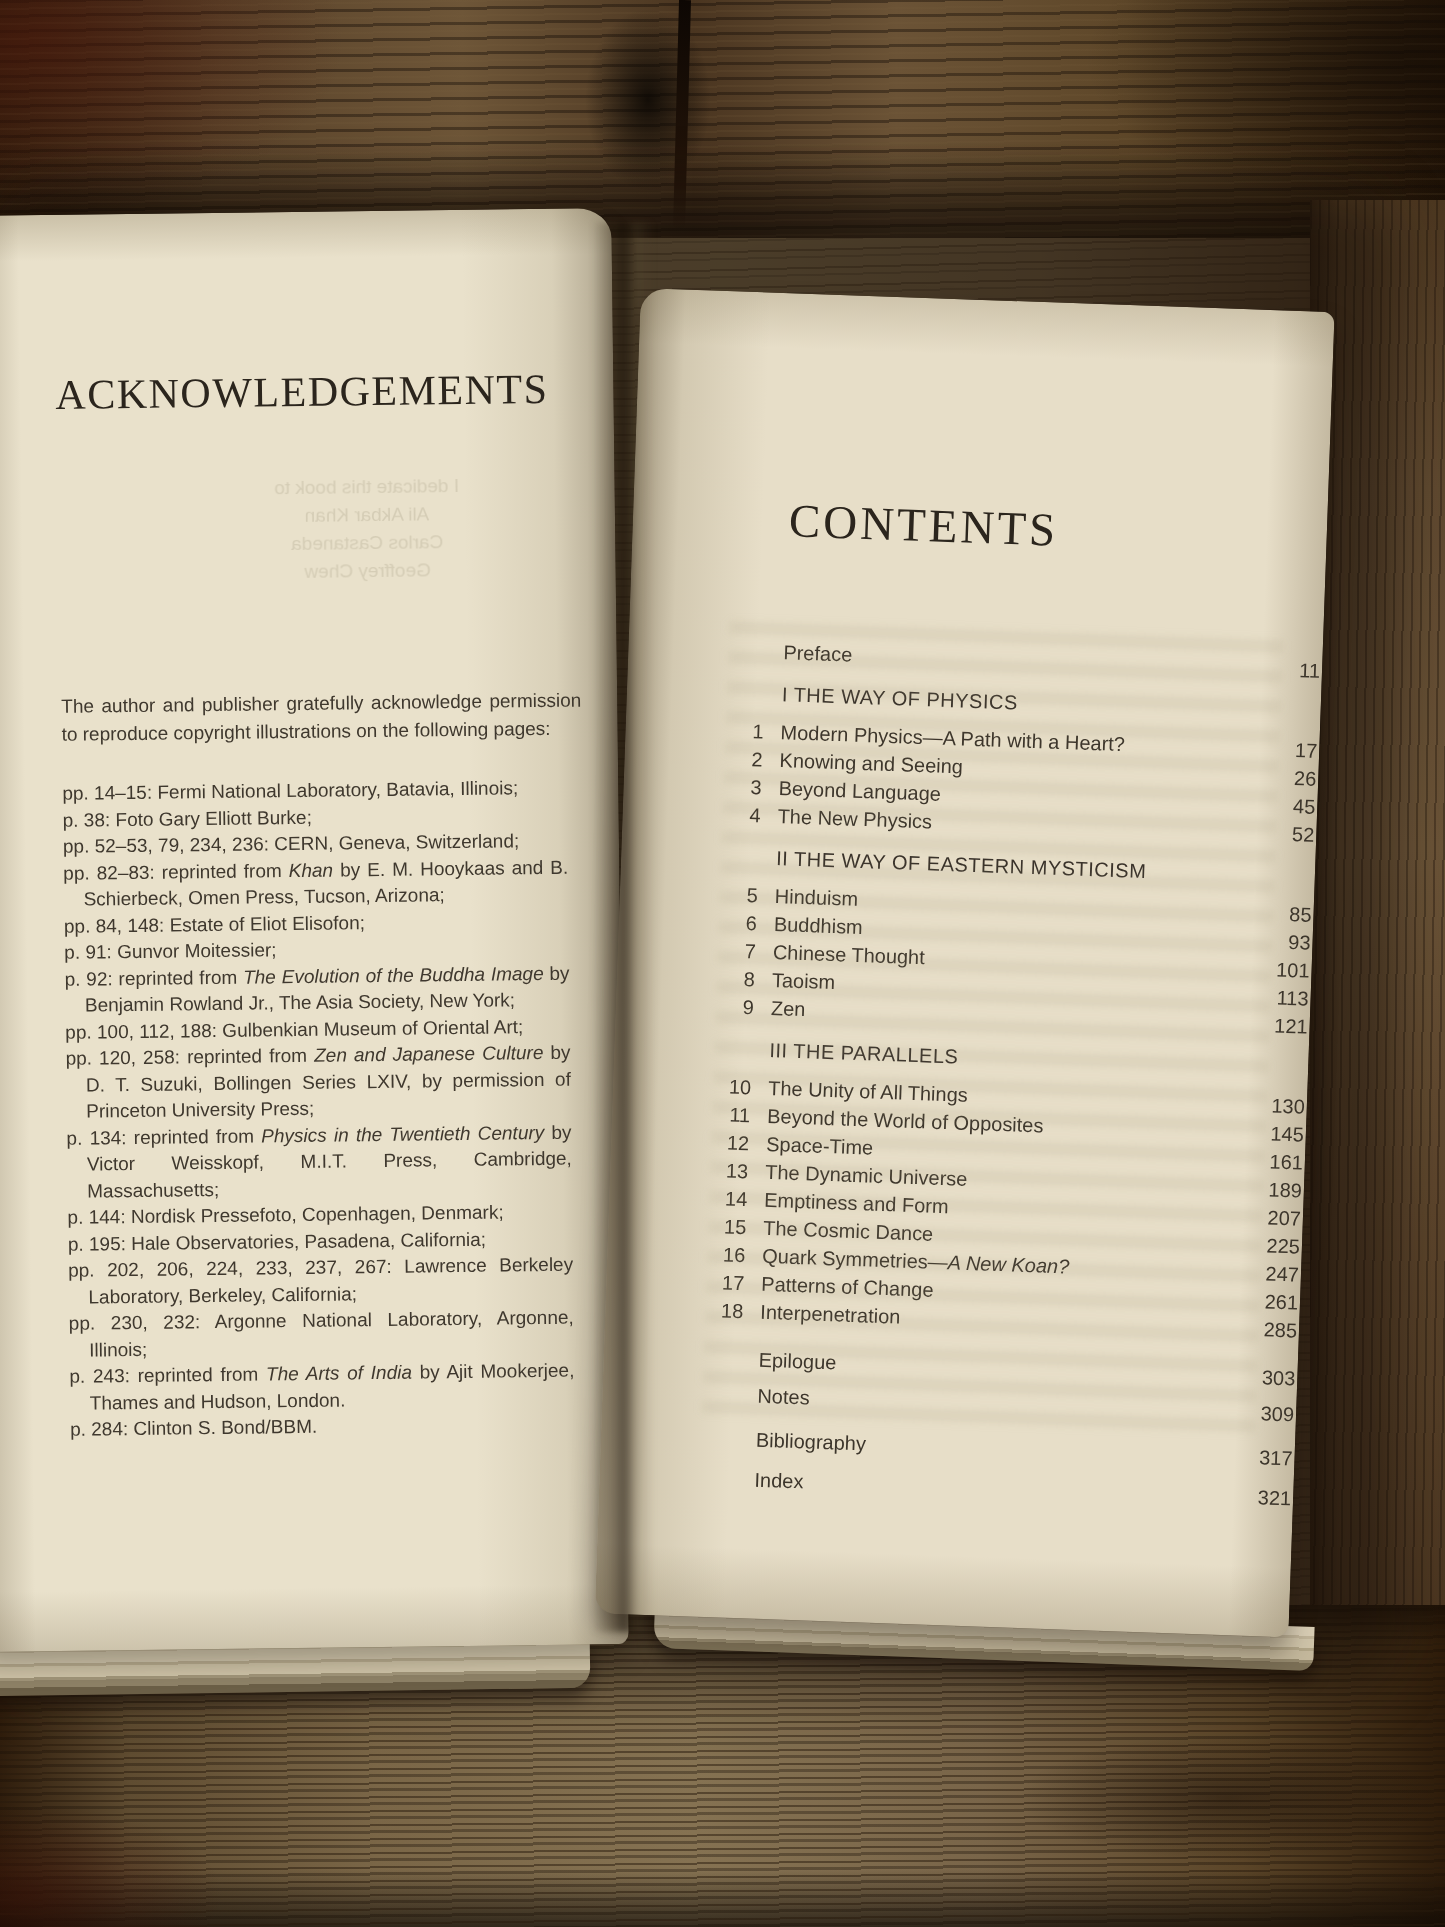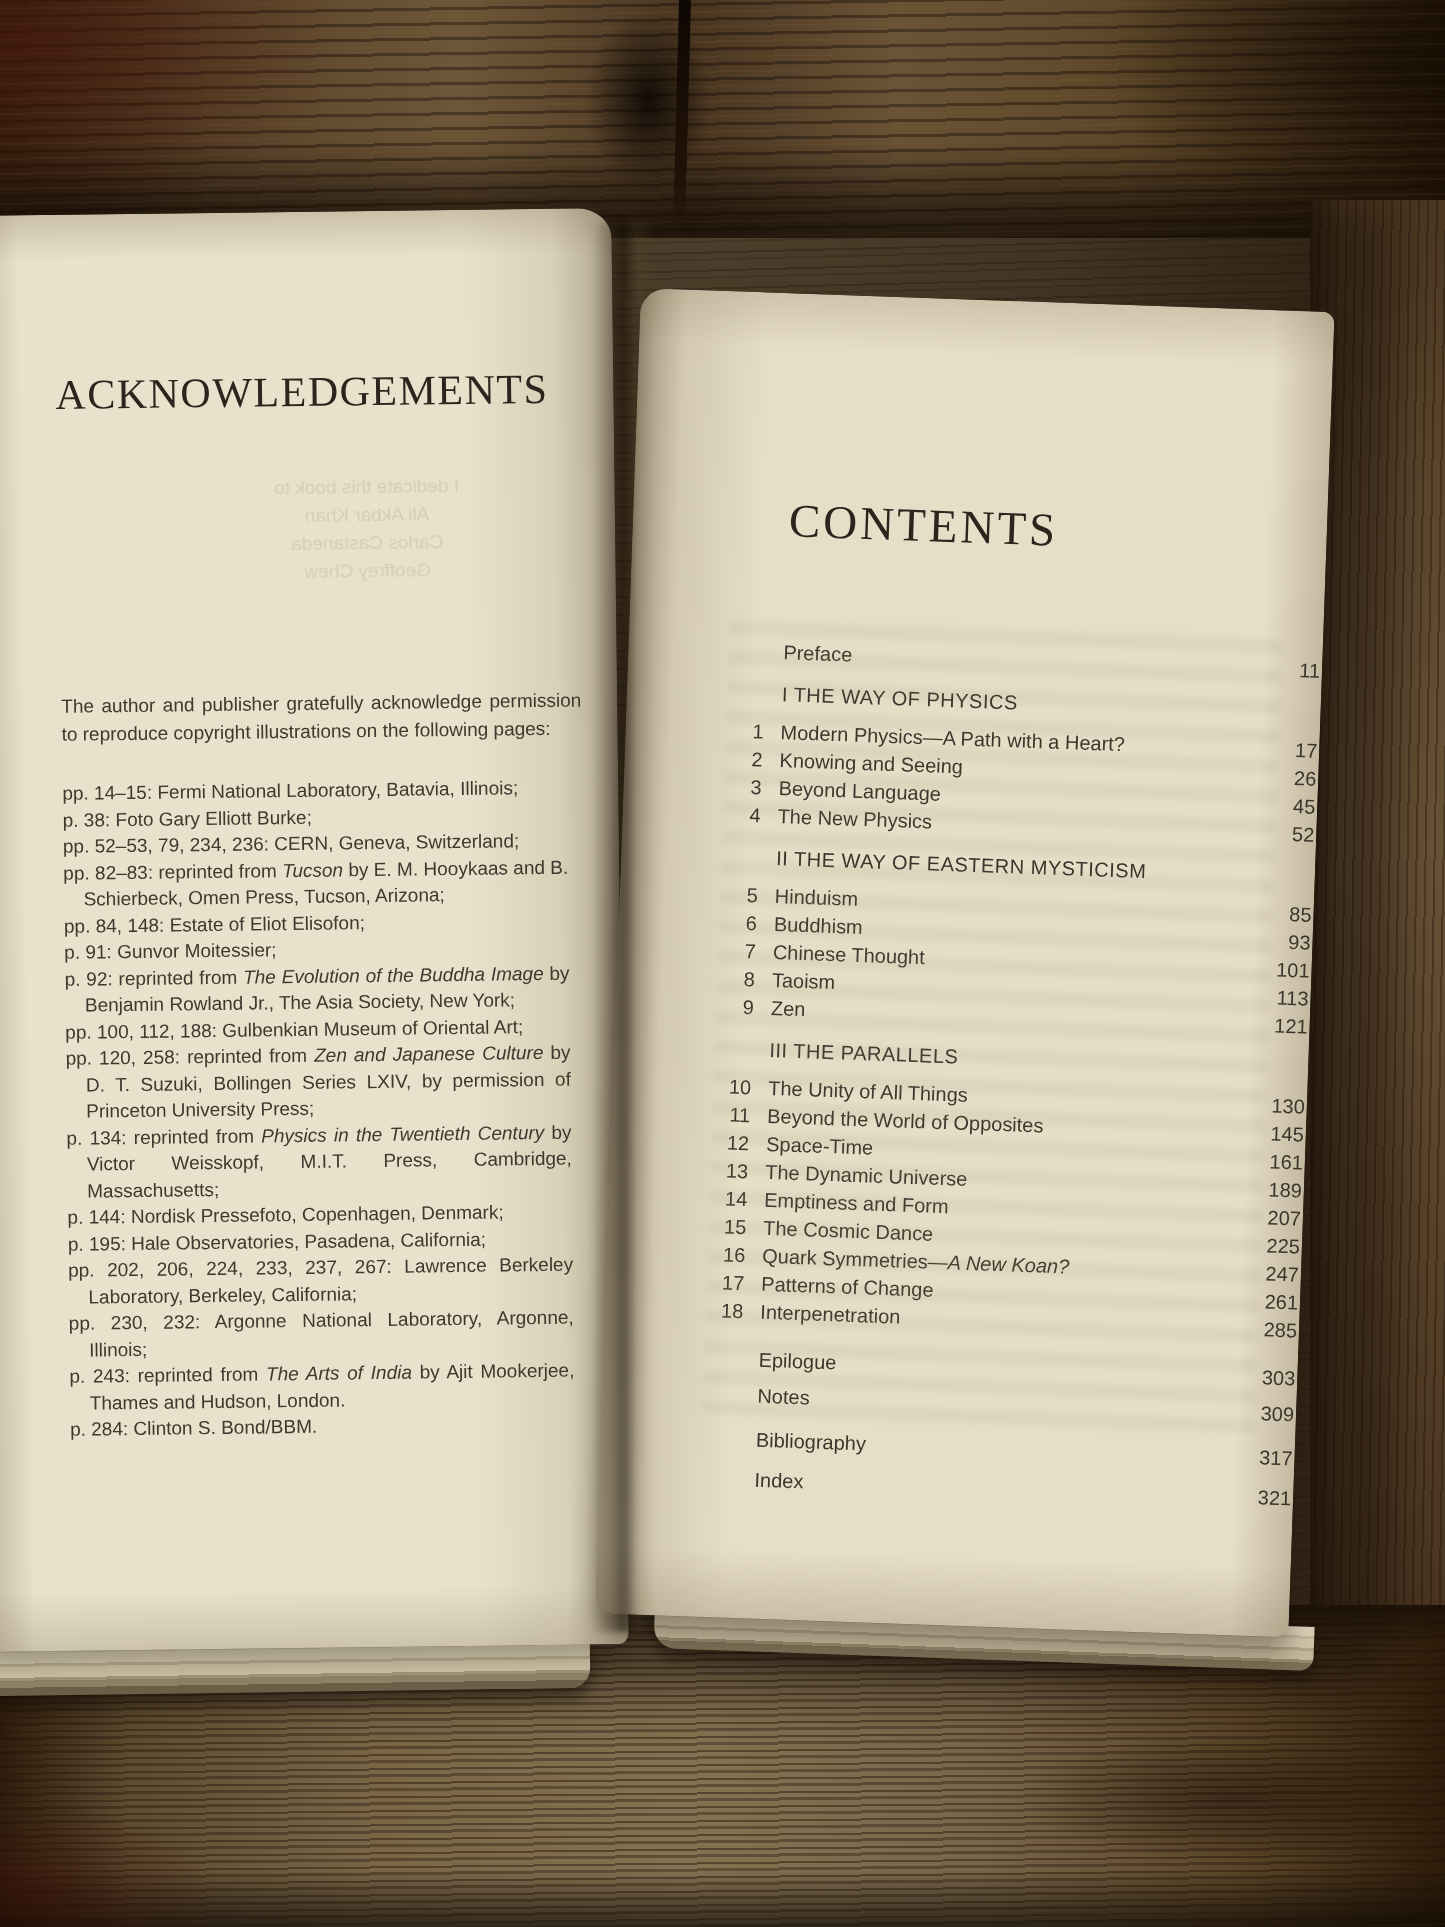--- a/index.html
+++ b/index.html
@@ -101,21 +101,21 @@
         <div>I dedicate this book to</div>
         <div>Ali Akbar Khan</div>
         <div>Carlos Castaneda</div>
         <div>Geoffrey Chew</div>
       </div>
     <p class="intro">The author and publisher gratefully acknowledge permission to reproduce copyright illustrations on the following pages:</p>
     <ul class="credits">
         <li><span>pp. 14–15: Fermi National Laboratory, Batavia, Illinois;</span></li>
         <li><span>p. 38: Foto Gary Elliott Burke;</span></li>
         <li><span>pp. 52–53, 79, 234, 236: CERN, Geneva, Switzerland;</span></li>
-        <li><span>pp. 82–83: reprinted from </span><span class="it">Tucson</span><span> by E. M. Hooykaas and B. Schierbeck, Omen Press, Tucson, Arizona;</span></li>
+        <li><span>pp. 82–83: reprinted from </span><span class="it">Khan</span><span> by E. M. Hooykaas and B. Schierbeck, Omen Press, Tucson, Arizona;</span></li>
         <li><span>pp. 84, 148: Estate of Eliot Elisofon;</span></li>
         <li><span>p. 91: Gunvor Moitessier;</span></li>
         <li><span>p. 92: reprinted from </span><span class="it">The Evolution of the Buddha Image</span><span> by Benjamin Rowland Jr., The Asia Society, New York;</span></li>
         <li><span>pp. 100, 112, 188: Gulbenkian Museum of Oriental Art;</span></li>
         <li><span>pp. 120, 258: reprinted from </span><span class="it">Zen and Japanese Culture</span><span> by D. T. Suzuki, Bollingen Series LXIV, by permission of Princeton University Press;</span></li>
         <li><span>p. 134: reprinted from </span><span class="it">Physics in the Twentieth Century</span><span> by Victor Weisskopf, M.I.T. Press, Cambridge, Massachusetts;</span></li>
         <li><span>p. 144: Nordisk Pressefoto, Copenhagen, Denmark;</span></li>
         <li><span>p. 195: Hale Observatories, Pasadena, California;</span></li>
         <li><span>pp. 202, 206, 224, 233, 237, 267: Lawrence Berkeley Laboratory, Berkeley, California;</span></li>
         <li><span>pp. 230, 232: Argonne National Laboratory, Argonne, Illinois;</span></li>

